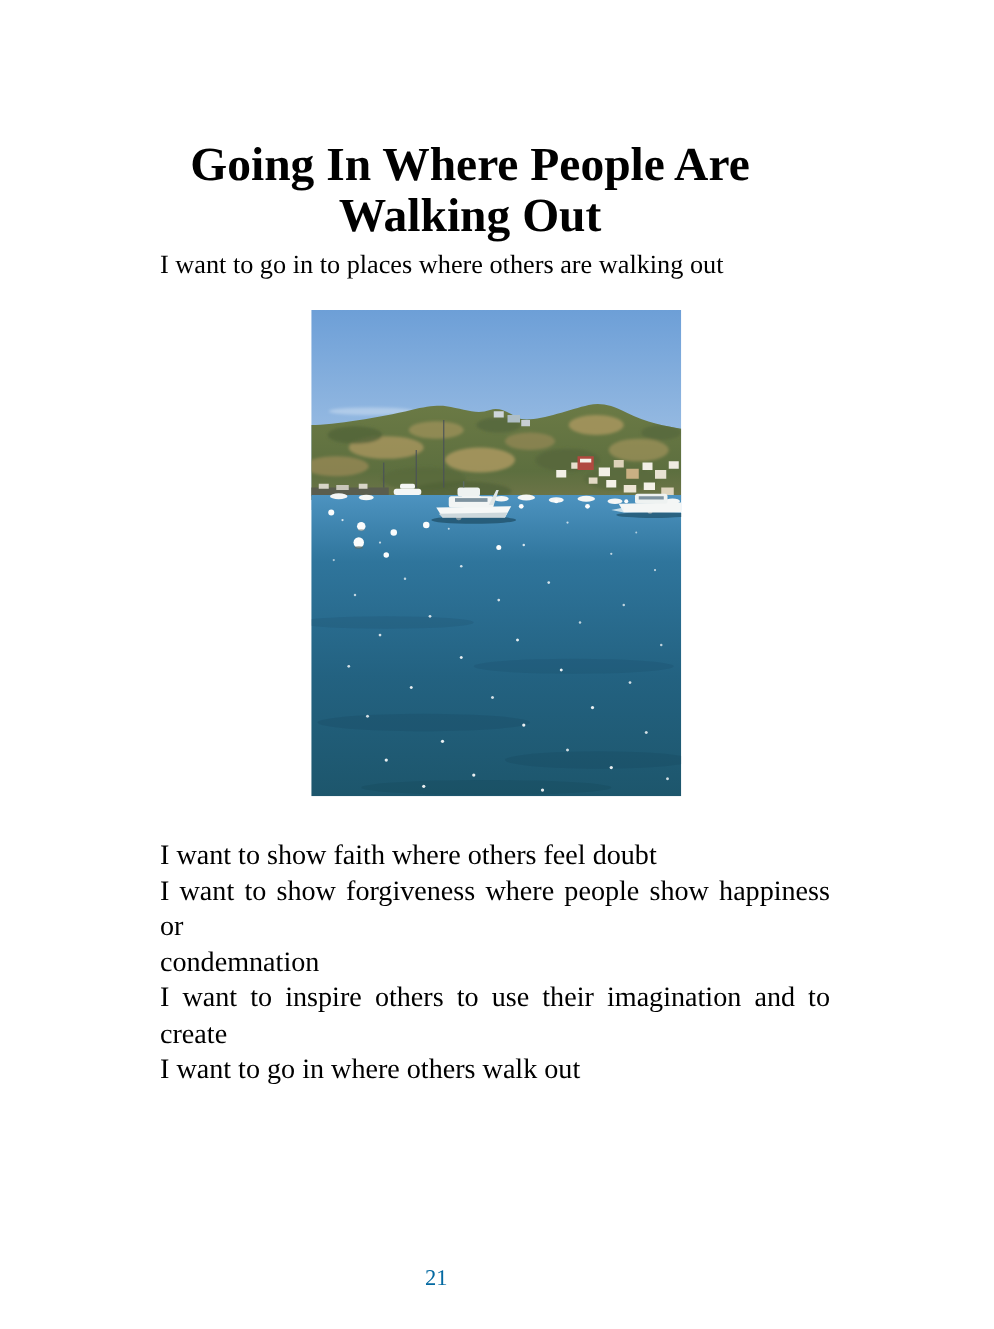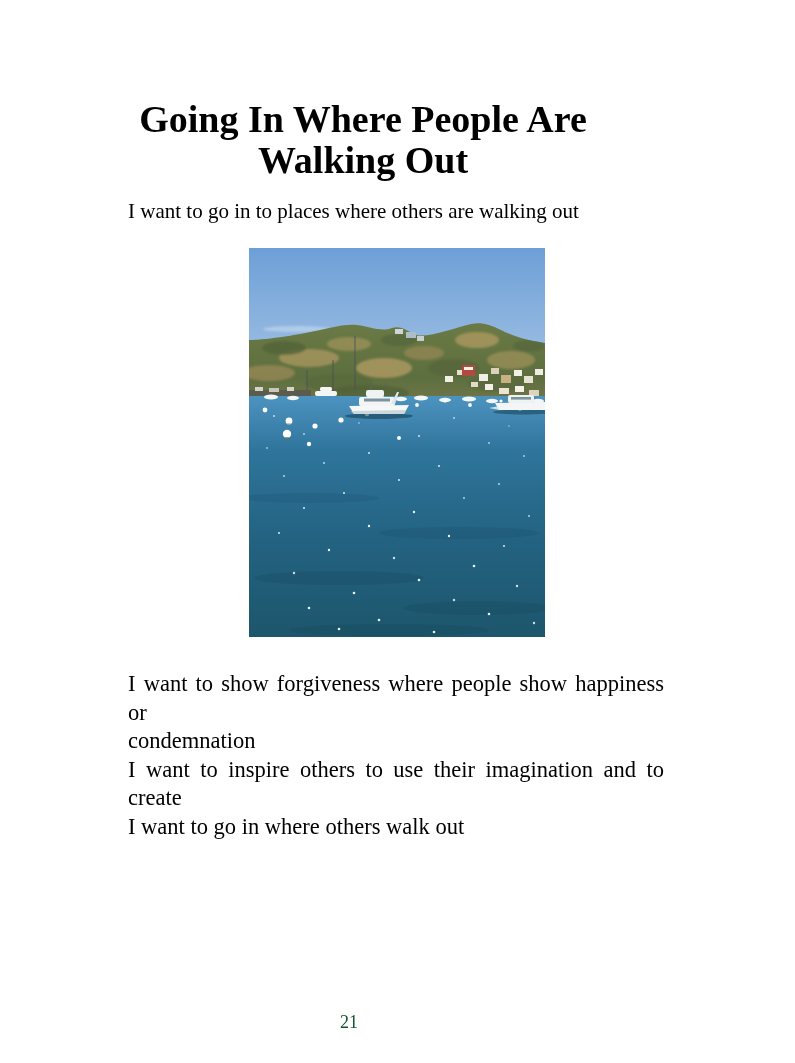--- a/index.html
+++ b/index.html
@@ -1,42 +1,42 @@
 <!DOCTYPE html>
 <html><head>
 <meta charset="utf-8">
 <style>
   html,body{margin:0;padding:0;background:#ffffff;}
   .page{
     position:relative;width:795px;height:1063px;background:#ffffff;
     font-family:"Liberation Serif","DejaVu Serif",serif;color:#000;overflow:hidden;
   }
   .title{
-    position:absolute;top:99px;left:0;width:726px;margin:0;
+    position:absolute;top:99px;left:0;width:726px;margin:13px;
     text-align:center;font-weight:bold;font-size:38px;line-height:41px;
   }
   .intro{
     position:absolute;top:197px;left:128px;width:540px;margin:0;
     font-size:21px;line-height:28.5px;
   }
   .photo{
     position:absolute;top:248px;left:249px;width:296px;height:389px;margin:0;
   }
   .photo svg{display:block;width:100%;height:100%;}
   .poem{
     position:absolute;top:670px;left:128px;width:536px;
     font-size:22.5px;line-height:28.5px;
   }
   .poem .line{white-space:nowrap;}
   .poem .line.justify{
     white-space:normal;text-align:justify;text-align-last:justify;
   }
   .page-number{
     position:absolute;top:1012px;left:0;width:698px;
-    text-align:center;font-size:18px;color:#14532d;
+    text-align:center;font-size:18px;color:#0369a1;
   }
 </style>
 </head>
 <body>
 
 <div class="page">
 
   <h1 class="title">
     <span>Going In Where People Are</span><br>
     <span>Walking Out</span>
@@ -239,20 +239,21 @@
           <circle cx="240" cy="366" r="1.3" opacity="0.9"></circle>
         <circle cx="130" cy="372" r="1.3" opacity="0.9"></circle>
           <circle cx="285" cy="375" r="1.2" opacity="0.8"></circle>
         <circle cx="90" cy="381" r="1.3" opacity="0.9"></circle>
           <circle cx="185" cy="384" r="1.3" opacity="0.9"></circle>
       </g>
     </svg>
   </figure>
 
   <div class="poem">
+    <div class="line">I want to show faith where others feel doubt</div>
     <div class="line justify">I want to show forgiveness where people show happiness or</div>
     <div class="line">condemnation</div>
     <div class="line justify">I want to inspire others to use their imagination and to</div>
     <div class="line">create</div>
     <div class="line">I want to go in where others walk out</div>
   </div>
 
   <div class="page-number">21</div>
 
 </div>

